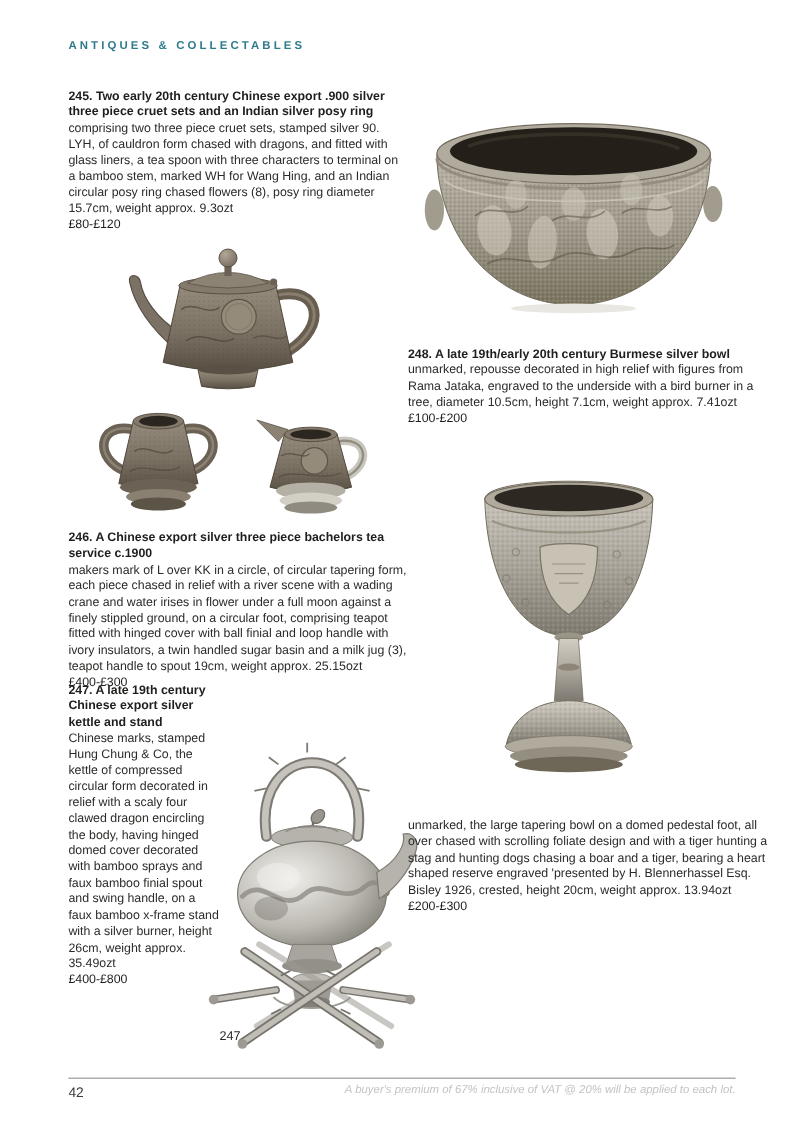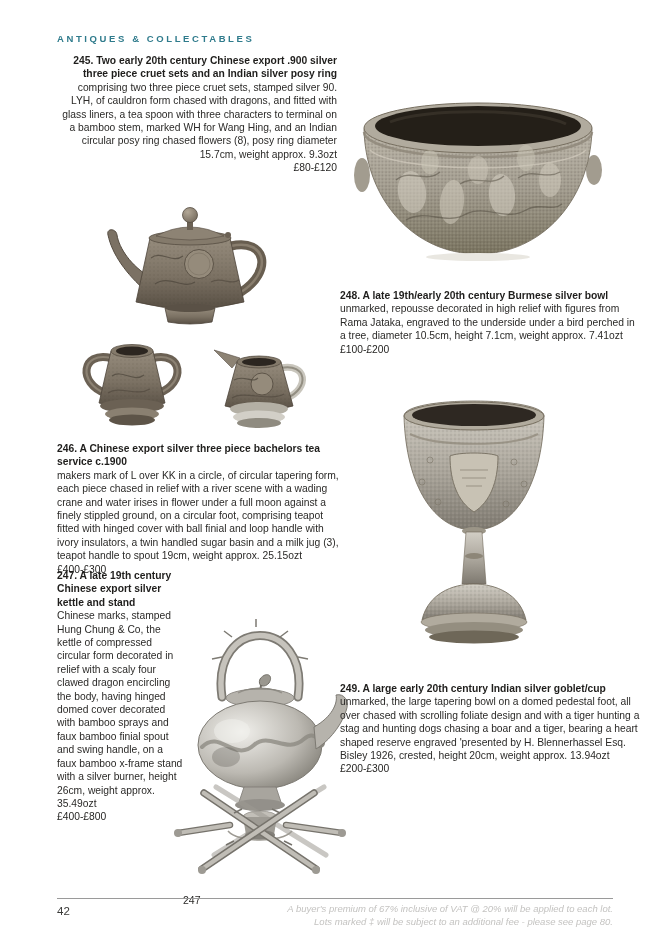--- a/index.html
+++ b/index.html
@@ -4,28 +4,28 @@
 <style>
   html,body{margin:0;padding:0;background:#ffffff;}
   .page{position:relative;width:669px;height:945px;background:#ffffff;overflow:hidden;
         font-family:"Liberation Sans", sans-serif;color:#2b2a28;}
   .header{position:absolute;left:57px;top:33px;font-size:9.5px;font-weight:bold;
           letter-spacing:2.6px;color:#2f7b8c;}
   .lot{position:absolute;font-size:10.3px;line-height:13.4px;color:#2b2a28;}
   .lot h3{margin:0;font-size:10.3px;line-height:13.4px;font-weight:bold;color:#1f1e1c;}
   .lot p{margin:0;}
   .lot .estimate{font-weight:normal;color:#1f1e1c;}
-  #lot245{left:57px;top:54px;width:280px;text-align:right;}
+  #lot245{left:57px;top:74px;width:280px;}
   #lot246{left:57px;top:442px;width:282px;}
   #lot247{left:57px;top:569px;width:126px;}
   #lot248{left:340px;top:289px;width:296px;}
   #lot249{left:340px;top:682px;width:300px;}
   .img{position:absolute;}
   .img svg{display:block;width:100%;height:100%;}
-  .caption{position:absolute;font-size:10.5px;color:#2b2a28;margin-top:36px;}
+  .caption{position:absolute;font-size:10.5px;color:#2b2a28;}
   #caption-247{left:183px;top:858px;}
   .footer-rule{position:absolute;left:57px;top:898px;width:556px;height:0;
                border-top:1px solid #9a9a9a;}
   .footer-text{position:absolute;left:233px;top:902px;width:380px;text-align:right;
                font-size:9.5px;line-height:13px;font-style:italic;color:#c4c3c1;}
   .page-number{position:absolute;left:57px;top:905px;font-size:11.5px;color:#3a3a38;text-align:right;}
 </style>
 </head>
 <body>
 
@@ -231,21 +231,21 @@
       <ellipse cx="80" cy="82" rx="9" ry="12" fill="#cfc9bb" opacity="0.45"></ellipse>
       <ellipse cx="176" cy="78" rx="9" ry="13" fill="#cfc9bb" opacity="0.45"></ellipse>
       <path d="M46,100 C60,88 76,104 90,92 M110,104 C124,94 140,108 154,96 M168,98 C182,88 196,100 210,92" fill="none" stroke="#4f4a3e" stroke-width="1.4" opacity="0.5"></path>
       <path d="M56,140 C76,128 96,146 116,134 C136,124 156,142 176,130 C190,122 202,132 212,124" fill="none" stroke="#4f4a3e" stroke-width="1.4" opacity="0.5"></path>
       <ellipse cx="128" cy="177" rx="52" ry="4" fill="#e9e7e1"></ellipse>
     </svg>
   </div>
 
   <section class="lot" id="lot248">
     <h3>248. A late 19th/early 20th century Burmese silver bowl</h3>
-    <p>unmarked, repousse decorated in high relief with figures from Rama Jataka, engraved to the underside under a bird perched in a tree, diameter 10.5cm, height 7.1cm, weight approx. 7.41ozt</p>
+    <p>unmarked, repousse decorated in high relief with figures from Rama Jataka, engraved to the underside with a bird burner in a tree, diameter 10.5cm, height 7.1cm, weight approx. 7.41ozt</p>
     <p class="estimate">£100-£200</p>
   </section>
 
   <div class="img" style="left:386px;top:390px;width:176px;height:268px;">
     <svg viewBox="0 0 176 268" xmlns="http://www.w3.org/2000/svg">
       <defs>
         <linearGradient id="gbv" x1="0" y1="0" x2="0" y2="1">
           <stop offset="0" stop-color="#d2cec5"></stop>
             <stop offset="0.55" stop-color="#a9a49a"></stop>
             <stop offset="1" stop-color="#7e7970"></stop>
@@ -273,25 +273,23 @@
       <ellipse cx="88" cy="166" rx="9" ry="3" fill="#8d8678"></ellipse>
       <path d="M36,230 C42,204 66,194 88,194 C110,194 134,204 140,230 Z" fill="url(#gbv)" stroke="#6e6758" stroke-width="0.8"></path>
       <path d="M36,230 C42,204 66,194 88,194 C110,194 134,204 140,230 Z" fill="url(#gbstip)"></path>
       <ellipse cx="88" cy="232" rx="53" ry="9" fill="#b1ab9e" stroke="#776f60" stroke-width="0.6"></ellipse>
       <ellipse cx="88" cy="240" rx="49" ry="8" fill="#948e80"></ellipse>
       <ellipse cx="88" cy="247" rx="45" ry="6.5" fill="#6e6758"></ellipse>
     </svg>
   </div>
 
   <section class="lot" id="lot249">
-    <h3>249. A large early 20th century Indian silver goblet/cup</h3>
     <p>unmarked, the large tapering bowl on a domed pedestal foot, all over chased with scrolling foliate design and with a tiger hunting a stag and hunting dogs chasing a boar and a tiger, bearing a heart shaped reserve engraved 'presented by H. Blennerhassel Esq. Bisley 1926, crested, height 20cm, weight approx. 13.94ozt</p>
     <p class="estimate">£200-£300</p>
   </section>
 
   <div class="footer-rule"></div>
   <div class="footer-text">
     <div>A buyer's premium of 67% inclusive of VAT @ 20% will be applied to each lot.</div>
-    <div>Lots marked ‡ will be subject to an additional fee - please see page 80.</div>
   </div>
   <div class="page-number">42</div>
 
 </div>
 
 </body></html>

